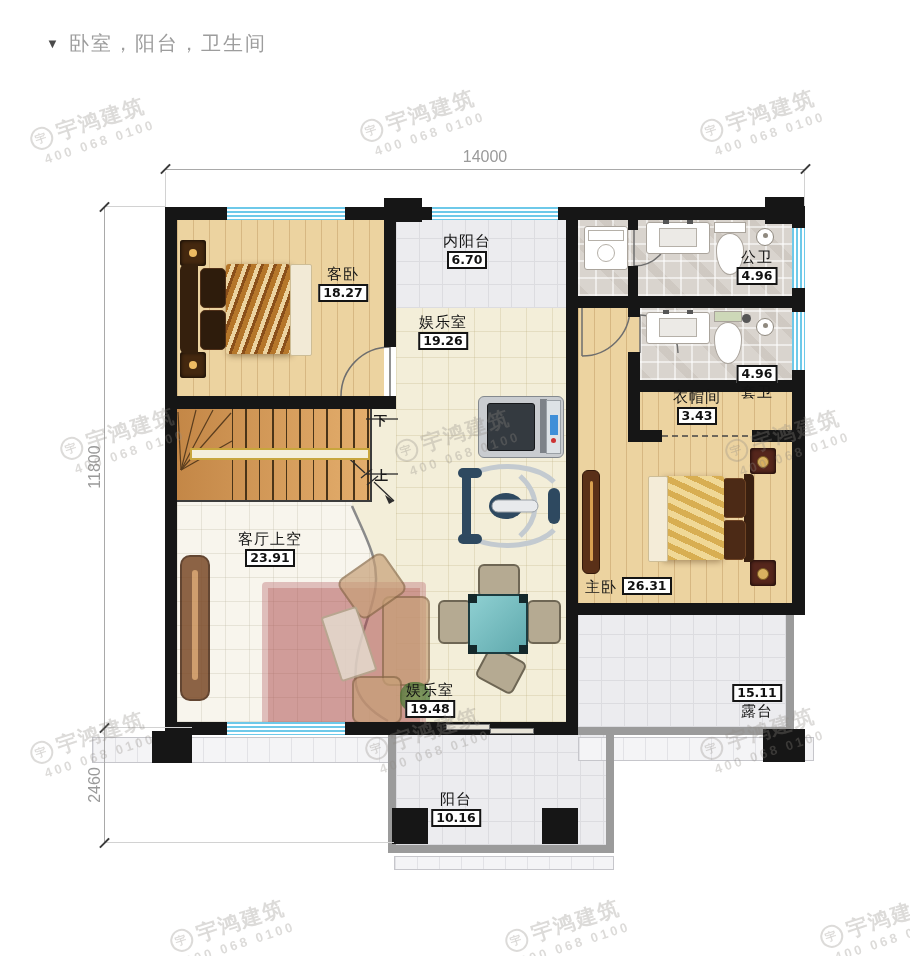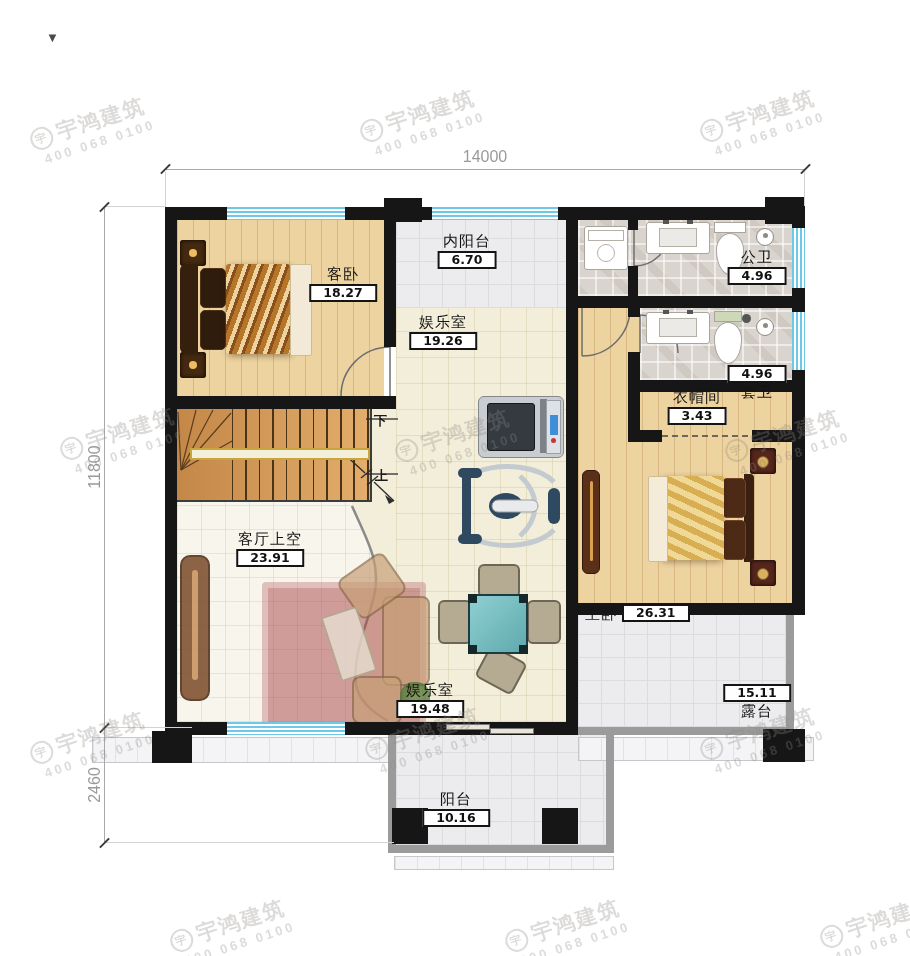--- a/index.html
+++ b/index.html
@@ -34,39 +34,40 @@
   
   .fur{position:absolute;z-index:10;}
   .stair{position:absolute;z-index:2;background:#dda05b;background-image:linear-gradient(90deg,rgba(120,60,10,.25),rgba(255,230,180,.2));}
   .treads{position:absolute;z-index:3;background-image:repeating-linear-gradient(90deg,#4a3418 0 1.5px,transparent 1.5px 13.5px);}
   .railbar{position:absolute;z-index:11;background:#f4efda;border:2px solid #c8a63c;}
   
   .rl{position:absolute;z-index:40;transform:translateX(-50%);text-align:center;}
   .rl.row{display:flex;align-items:center;gap:5px;transform:none;text-align:left;}
   .rn{font-size:15px;font-weight:normal;color:#141414;letter-spacing:1px;white-space:nowrap;line-height:17px;}
   .ra{display:inline-block;border:2px solid #141414;background:#fff;color:#111;
-      font-family:"DejaVu Sans",sans-serif;font-weight:bold;font-size:12.5px;line-height:14px;padding:0 12px;margin-top:2px;}
+      font-family:"DejaVu Sans",sans-serif;font-weight:bold;font-size:12.5px;line-height:14px;padding:0 3px;margin-top:2px;}
   .stxt{position:absolute;z-index:40;font-size:13px;font-weight:bold;color:#1a1a1a;}
   
   .fixt{position:absolute;z-index:10;background:#fff;border:1.5px solid #aaa49c;}
   
   .wm{position:absolute;z-index:60;transform:rotate(-18deg);color:#8f8a84;opacity:.30;pointer-events:none;font-weight:bold;white-space:nowrap;}
   .wm .l1{display:flex;align-items:center;gap:5px;font-size:21px;letter-spacing:2px;}
   .wm .logo{width:19px;height:19px;border:2.5px solid #8f8a84;border-radius:50%;font-size:11px;font-weight:bold;
             display:flex;align-items:center;justify-content:center;}
   .wm .l2{font-size:13px;letter-spacing:3px;margin-left:8px;}
   svg.ov{position:absolute;left:0;top:0;z-index:5;pointer-events:none;}
 </style>
 </head>
 <body>
 
 <div class="page">
 
   <div class="hdr">
     <span class="tri">▼</span>
+    <span class="t2">卧室，阳台，卫生间</span>
   </div>
 
   <div class="dl" style="left:165px;top:169px;width:640px;height:1px"></div>
   <div class="dl" style="left:104px;top:207px;width:1px;height:636px"></div>
   <div class="ext" style="left:104px;top:206px;width:62px;height:1px"></div>
   <div class="ext" style="left:104px;top:727px;width:88px;height:1px"></div>
   <div class="ext" style="left:104px;top:842px;width:290px;height:1px"></div>
   <div class="ext" style="left:165px;top:172px;width:1px;height:34px"></div>
   <div class="ext" style="left:804px;top:172px;width:1px;height:34px"></div>
   <div class="tick" style="left:159px;top:168px"></div>
@@ -289,21 +290,21 @@
     <div class="rn">套卫</div>
   </div>
   <div class="rl" style="left:697px;top:388px">
     <div class="rn">衣帽间</div>
     <div class="ra">3.43</div>
   </div>
   <div class="rl" style="left:270px;top:530px">
     <div class="rn">客厅上空</div>
     <div class="ra">23.91</div>
   </div>
-  <div class="rl row" style="left:585px;top:604px">
+  <div class="rl row" style="left:585px;top:577px">
     <div class="rn">主卧</div>
     <div class="ra" style="margin-top:0">26.31</div>
   </div>
   <div class="rl" style="left:430px;top:681px">
     <div class="rn">娱乐室</div>
     <div class="ra">19.48</div>
   </div>
   <div class="rl" style="left:757px;top:682px">
     <div class="ra">15.11</div>
     <div class="rn">露台</div>

